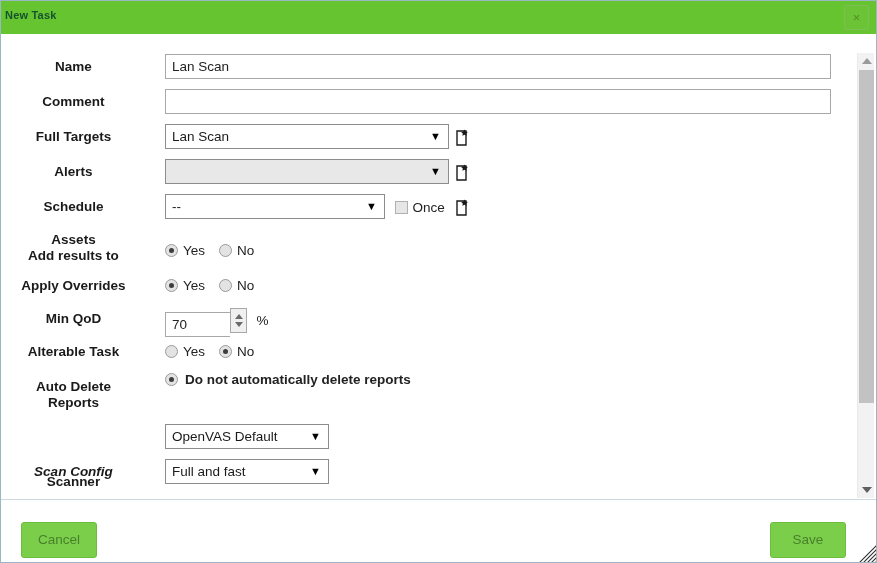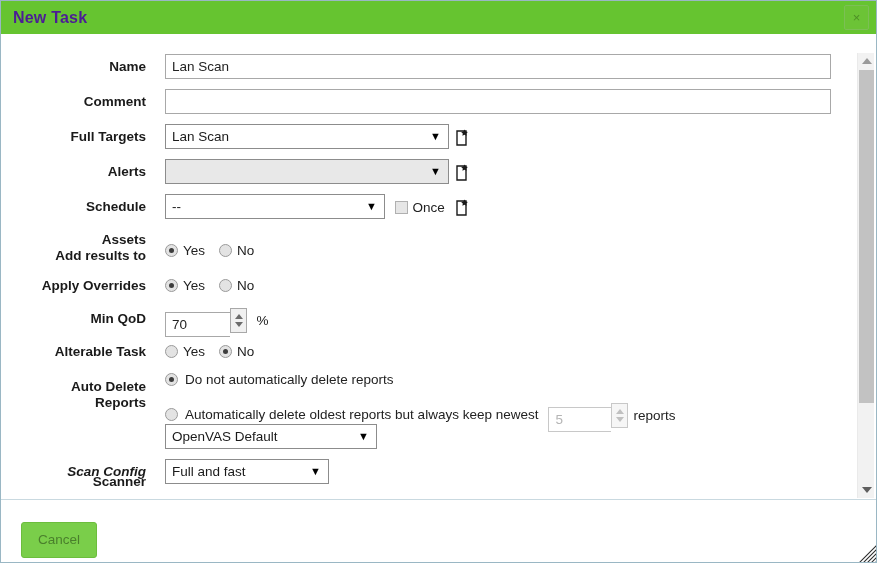--- a/index.html
+++ b/index.html
@@ -19,22 +19,22 @@
   }
 
   
   .titlebar {
     position: absolute; top: 0; left: 0;
     width: 877px; height: 34px;
     background: #66c430;
     border-bottom: 1px solid #ffffff;
   }
   .title-text {
-    position: absolute; left: 12px; top: 8px;
-    color: #4c1d95; font-size: 16px; font-weight: bold;
+    position: absolute; left: 4px; top: 8px;
+    color: #14532d; font-size: 11px; font-weight: bold;
     letter-spacing: .2px;
     white-space: nowrap;
   }
   .close-btn {
     position: absolute; right: 9px; top: 4px;
     width: 25px; height: 25px;
     border: 1px solid #7cbf55;
     background: #6cc336;
     color: #4e8f27;
     font-size: 13px; line-height: 23px;
@@ -51,21 +51,21 @@
   }
   .form-area {
     position: absolute; top: 0; left: 0;
     width: 845px; height: 463px;
     overflow: hidden;
   }
 
   .row { position: absolute; left: 0; width: 845px; }
   .lbl {
     position: absolute; left: 0; width: 145px;
-    text-align: right;
+    text-align: center;
     font-size: 13.5px; font-weight: bold; color: #1a1a1a;
     line-height: 16px;
   }
   .ctl { position: absolute; left: 164px; }
 
   input.txt {
     height: 25px;
     border: 1px solid #a8a8a8;
     background: #ffffff;
     font-family: "Liberation Sans", sans-serif;
@@ -342,32 +342,29 @@
         </div>
       </div>
 
       <div class="row" style="top:335px;">
         <div class="lbl" style="top:8px;">
           <div>Auto Delete</div>
           <div>Reports</div>
         </div>
         <div class="ctl" style="top:0px;">
           <div class="radiogrp" style="margin-bottom:10px;">
-            <span class="rd on"></span><span style="margin-left:7px;">Do not automatically delete reports</span>
-          </div>
-          <div class="radiogrp">
-            <span class="rd"></span><span style="margin-left:7px;">Automatically delete oldest reports but always keep newest</span><span class="spin" style="margin-left:10px;"><input class="dim" style="width: 63px;" value="5"><span class="btns dim"><i class="up"></i><i class="dn"></i></span></span><span class="suffix">reports</span>
+            <span class="rd on"></span><span style="margin-left:7px;font-weight:bold;">Do not automatically delete reports</span>
           </div>
         </div>
       </div>
 
       <div class="row" style="top:388px;">
         <div class="lbl" style="top:5px;margin-top:45px;">Scanner</div>
         <div class="ctl">
-          <div class="sel" style="width:212px;">
+          <div class="sel" style="width:164px;">
             <span>OpenVAS Default</span>
             <span class="arrow">▼</span>
           </div>
         </div>
       </div>
 
       <div class="row" style="top:423px;">
         <div class="lbl" style="top:5px;font-style:italic;">Scan Config</div>
         <div class="ctl">
           <div class="sel" style="width:164px;">
@@ -385,20 +382,21 @@
         </div>
       <div class="thumb"></div>
       <div class="arw bot">
           <i></i>
         </div>
     </div>
   </div>
 
   <div class="footer">
     <div class="gbtn cancel">Cancel</div>
+    <div class="gbtn save">Save</div>
     <svg class="grip" viewBox="0 0 22 22">
       <g stroke="#2b2b2b" stroke-width="1.1">
         <line x1="22" y1="4" x2="4" y2="22"></line>
         <line x1="22" y1="8" x2="8" y2="22"></line>
         <line x1="22" y1="12" x2="12" y2="22"></line>
         <line x1="22" y1="16" x2="16" y2="22"></line>
         <line x1="22" y1="20" x2="20" y2="22"></line>
       </g>
     </svg>
   </div>

